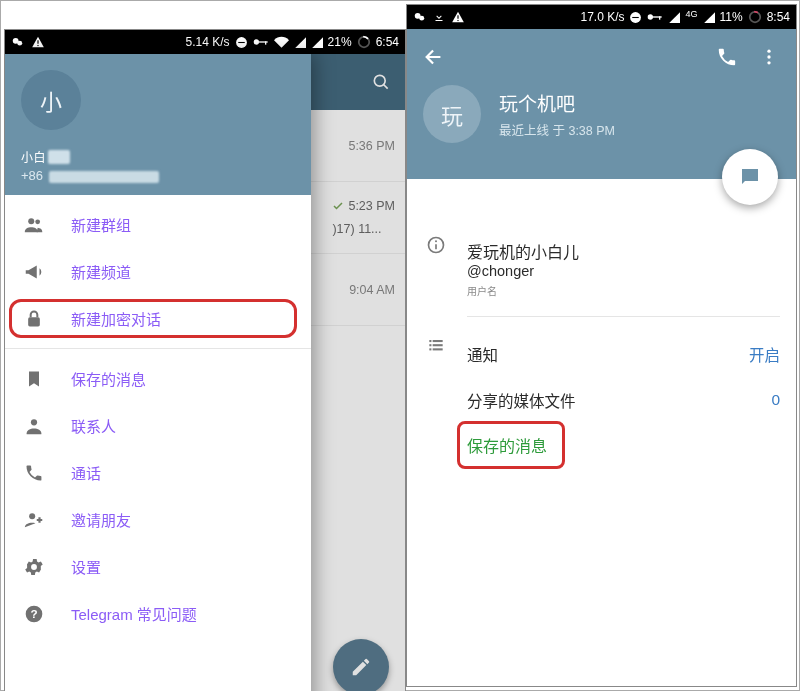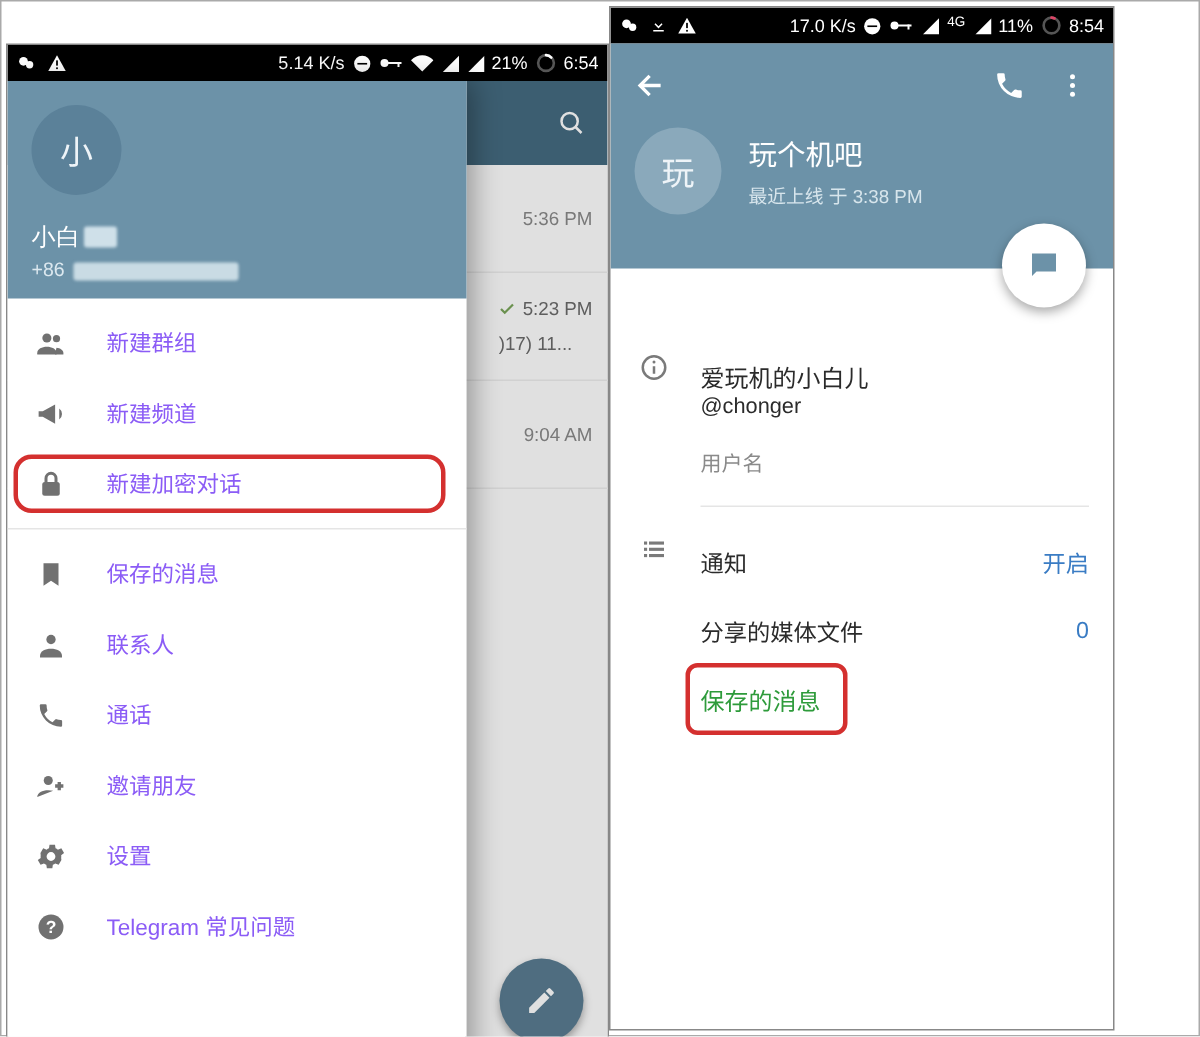--- a/index.html
+++ b/index.html
@@ -4,21 +4,21 @@
 <style>
   * { box-sizing: border-box; margin: 0; padding: 0; }
   body {
     background: #fff;
     font-family: -apple-system, "Helvetica Neue", Arial, "Noto Sans CJK SC", sans-serif;
     width: 800px; height: 691px; overflow: hidden; position: relative;
   }
   .stage { position: relative; width: 800px; height: 691px; border: 1px solid #aaa; }
   .phone { position: absolute; top: 3px; height: 683px; background: #fff; border: 1px solid #888; overflow: hidden; }
   .phone.left  { left: 3px;  width: 402px; margin-top: 25px; }
-  .phone.right { left: 405px; width: 337px; }
+  .phone.right { left: 405px; width: 391px; }
 
   
   .statusbar {
     height: 24px; background: #000; color: #fff; display: flex; align-items: center;
     font-size: 12px; padding: 0 6px; gap: 6px;
   }
   .statusbar .grow { flex: 1; }
   .sb-left { display:flex; align-items:center; gap:6px; }
   .sb-right { display:flex; align-items:center; gap:5px; }
   .ico { display:inline-flex; align-items:center; justify-content:center; }
@@ -41,21 +41,21 @@
     box-shadow: 4px 0 18px rgba(0,0,0,.35);
     display:flex; flex-direction:column;
   }
   .scrim { position:absolute; top:24px; left:306px; right:0; bottom:0; background:rgba(0,0,0,.12); pointer-events:none; }
   .drawer-header { background:#6c92a8; color:#fff; padding:16px 16px 12px 16px; }
   .drawer-header .avatar {
     width:60px; height:60px; border-radius:50%; background:#5b8199;
     display:flex; align-items:center; justify-content:center; font-size:22px; color:#eef4f8;
     margin-bottom:18px;
   }
-  .drawer-header .name { font-size:16px; color:#fff; margin-bottom:3px; letter-spacing:.5px;font-family:Liberation Serif, serif; }
+  .drawer-header .name { font-size:12px; color:#fff; margin-bottom:3px; letter-spacing:.5px; }
   .drawer-header .phone-num { font-size:13px; color:#dce8ef; }
   .drawer-header .blur { display:inline-block; width:110px; height:12px; background:#c9dbe4; border-radius:2px; vertical-align:middle; margin-left:2px; filter: blur(1px); }
   .drawer-header .name .blur2 { display:inline-block; width:22px; height:14px; background:#cfe0e9; border-radius:2px; vertical-align:-2px; margin-left:2px; filter: blur(1px); }
 
   .menu { padding-top:6px; }
   .menu .sect-div { height:1px; background:#e5e5e5; margin:6px 0; }
   .menu-item {
     height:47px; display:flex; align-items:center; gap:26px; padding:0 18px;
     color:#4a4a4a; font-size:15px; position:relative;
   }
@@ -86,21 +86,21 @@
     box-shadow: 0 3px 8px rgba(0,0,0,.35);
   }
 
   .right .content { padding-top:46px; }
   .right .section { display:flex; padding:6px 16px 6px 16px; gap:18px; }
   .right .section .lead { width:26px; color:#7a7a7a; display:flex; justify-content:center; padding-top:4px; }
   .right .section .body { flex:1; }
   .right .line { padding:8px 0 0 0; }
   .right .line .primary { font-size:16px; color:#2b2b2b; }
   .right .line .secondary { font-size:14.5px; color:#2b2b2b; }
-  .right .line .caption { font-size:14px; color:#8a8a8a; margin-top:20px; }
+  .right .line .caption { font-size:10px; color:#8a8a8a; margin-top:4px; }
   .right .sep { height:1px; background:#e5e5e5; margin:18px 0 8px 0; }
 
   .right .kv { display:flex; justify-content:space-between; align-items:center; padding:12px 0; font-size:15.5px; color:#2b2b2b; }
   .right .kv .v-accent { color:#3a7cc4; font-size:15.5px; }
 
   .right .start-secret { color:#2e9b3b; font-size:16px; padding:10px 0; display:inline-block; position:relative; }
   .right .start-secret .hl {
     position:absolute; left:-10px; right:-18px; top:-2px; bottom:-2px;
     border:3px solid #d4302f; border-radius:8px; pointer-events:none;
   }

